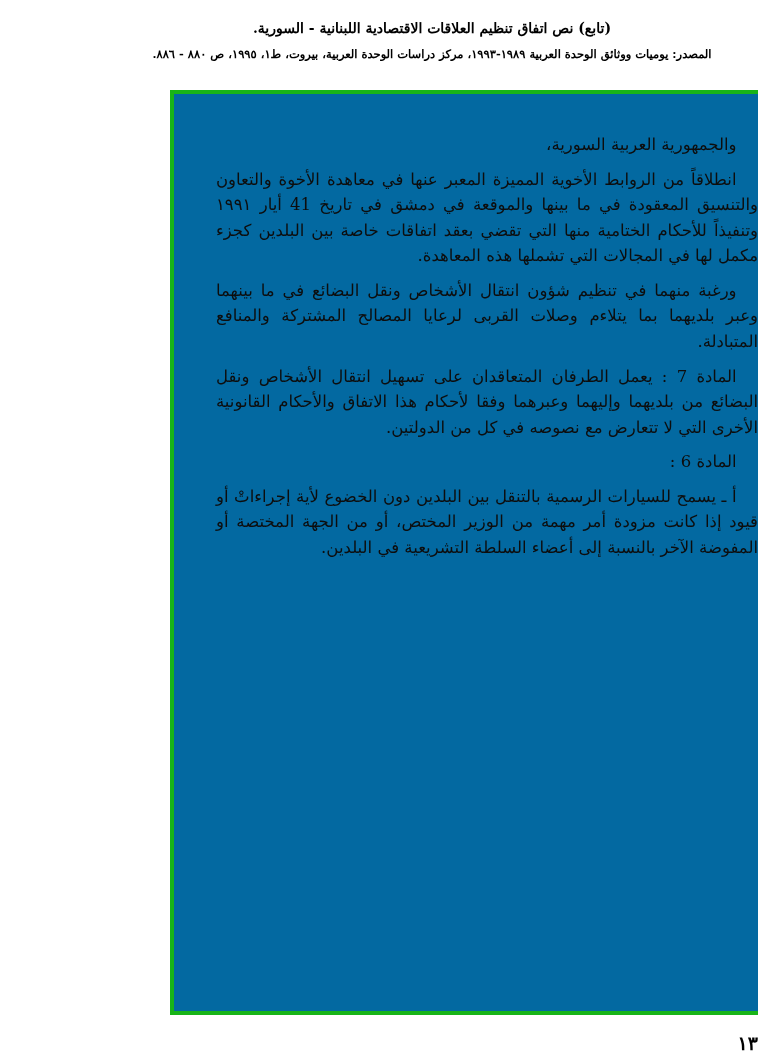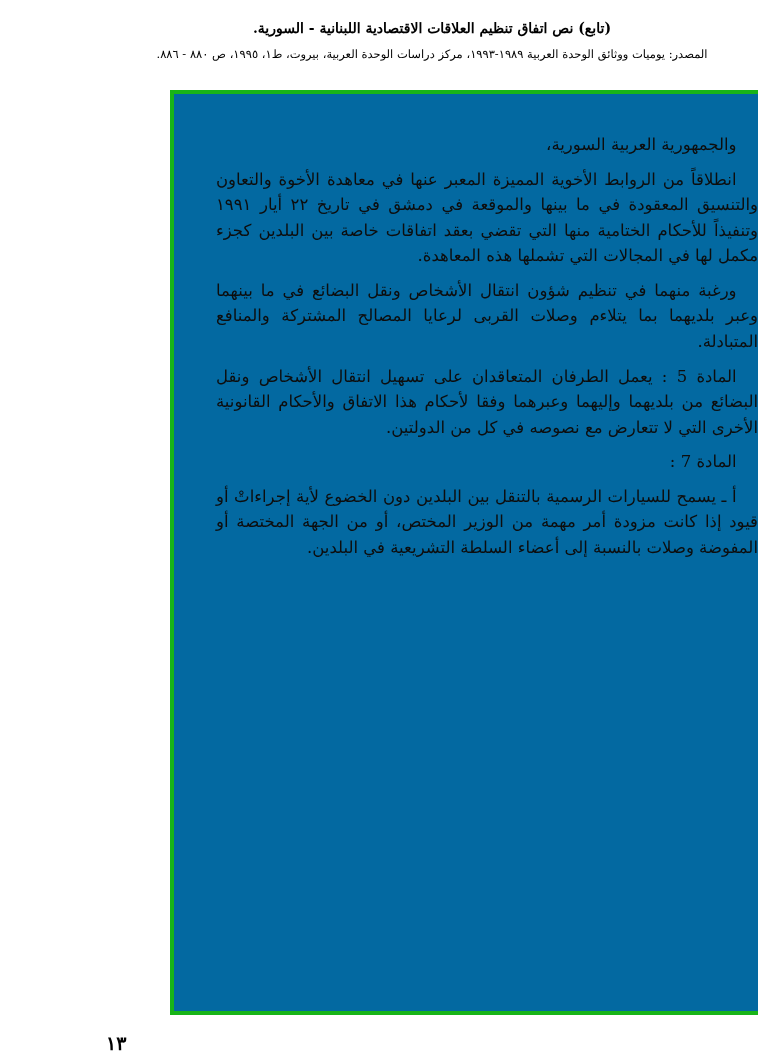--- a/index.html
+++ b/index.html
@@ -22,21 +22,21 @@
     direction: rtl;
     color: #000;
   }
   .doc-title {
     font-size: 14px;
     font-weight: bold;
     letter-spacing: 0;
   }
   .doc-source {
     font-size: 11.5px;
-    font-weight: normal;
+    font-weight: bold;
     margin-top: 11px;
   }
   .green-box {
     position: absolute;
     top: 90px;
     left: 64px;
     width: 634px;
     height: 925px;
     border: 4px solid var(--green, #18b418);
     border-radius: 0;
@@ -57,42 +57,42 @@
     text-indent: 1.3em;
   }
   .content p.opening {
     text-indent: 1.3em;
   }
   .page-number {
     position: absolute;
     bottom: 8px;
     left: 0;
     width: 100%;
-    text-align: left;
+    text-align: right;
     font-size: 19px;
     font-weight: bold;
     color: #000;
   }
 </style>
 </head>
 <body>
 
 <div class="page">
 
   <div class="header">
     <div class="doc-title">(تابع) نص اتفاق تنظيم العلاقات الاقتصادية اللبنانية - السورية.</div>
     <div class="doc-source">المصدر: يوميات ووثائق الوحدة العربية ١٩٨٩-١٩٩٣، مركز دراسات الوحدة العربية، بيروت، ط١، ١٩٩٥، ص ٨٨٠ - ٨٨٦.</div>
   </div>
 
   <div class="green-box">
     <div class="content">
       <p class="opening">والجمهورية العربية السورية،</p>
-      <p>انطلاقاً من الروابط الأخوية المميزة المعبر عنها في معاهدة الأخوة والتعاون والتنسيق المعقودة في ما بينها والموقعة في دمشق في تاريخ ٢٢ أيار ١٩٩١ وتنفيذاً للأحكام الختامية منها التي تقضي بعقد اتفاقات خاصة بين البلدين كجزء مكمل لها في المجالات التي تشملها هذه المعاهدة.</p>
+      <p>انطلاقاً من الروابط الأخوية المميزة المعبر عنها في معاهدة الأخوة والتعاون والتنسيق المعقودة في ما بينها والموقعة في دمشق في تاريخ 41 أيار ١٩٩١ وتنفيذاً للأحكام الختامية منها التي تقضي بعقد اتفاقات خاصة بين البلدين كجزء مكمل لها في المجالات التي تشملها هذه المعاهدة.</p>
       <p>ورغبة منهما في تنظيم شؤون انتقال الأشخاص ونقل البضائع في ما بينهما وعبر بلديهما بما يتلاءم وصلات القربى لرعايا المصالح المشتركة والمنافع المتبادلة.</p>
-      <p>المادة 5 : يعمل الطرفان المتعاقدان على تسهيل انتقال الأشخاص ونقل البضائع من بلديهما وإليهما وعبرهما وفقا لأحكام هذا الاتفاق والأحكام القانونية الأخرى التي لا تتعارض مع نصوصه في كل من الدولتين.</p>
-      <p>المادة 7 :</p>
-      <p>أ ـ يسمح للسيارات الرسمية بالتنقل بين البلدين دون الخضوع لأية إجراءاتْ أو قيود إذا كانت مزودة أمر مهمة من الوزير المختص، أو من الجهة المختصة أو المفوضة وصلات بالنسبة إلى أعضاء السلطة التشريعية في البلدين.</p>
+      <p>المادة 7 : يعمل الطرفان المتعاقدان على تسهيل انتقال الأشخاص ونقل البضائع من بلديهما وإليهما وعبرهما وفقا لأحكام هذا الاتفاق والأحكام القانونية الأخرى التي لا تتعارض مع نصوصه في كل من الدولتين.</p>
+      <p>المادة 6 :</p>
+      <p>أ ـ يسمح للسيارات الرسمية بالتنقل بين البلدين دون الخضوع لأية إجراءاتْ أو قيود إذا كانت مزودة أمر مهمة من الوزير المختص، أو من الجهة المختصة أو المفوضة الآخر بالنسبة إلى أعضاء السلطة التشريعية في البلدين.</p>
     </div>
   </div>
 
   <div class="page-number">١٣</div>
 
 </div>
 
 </body></html>

